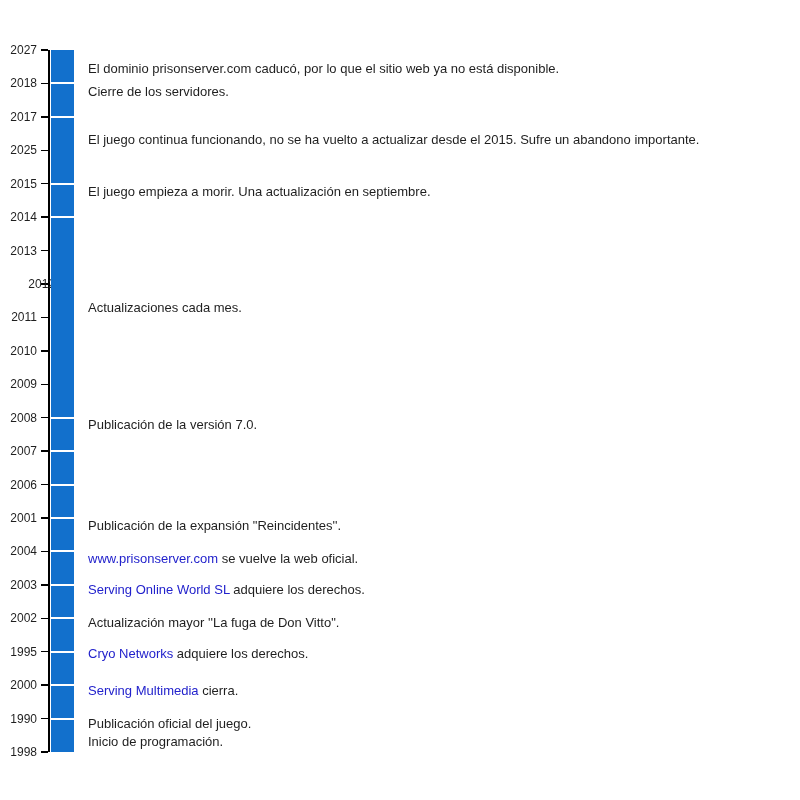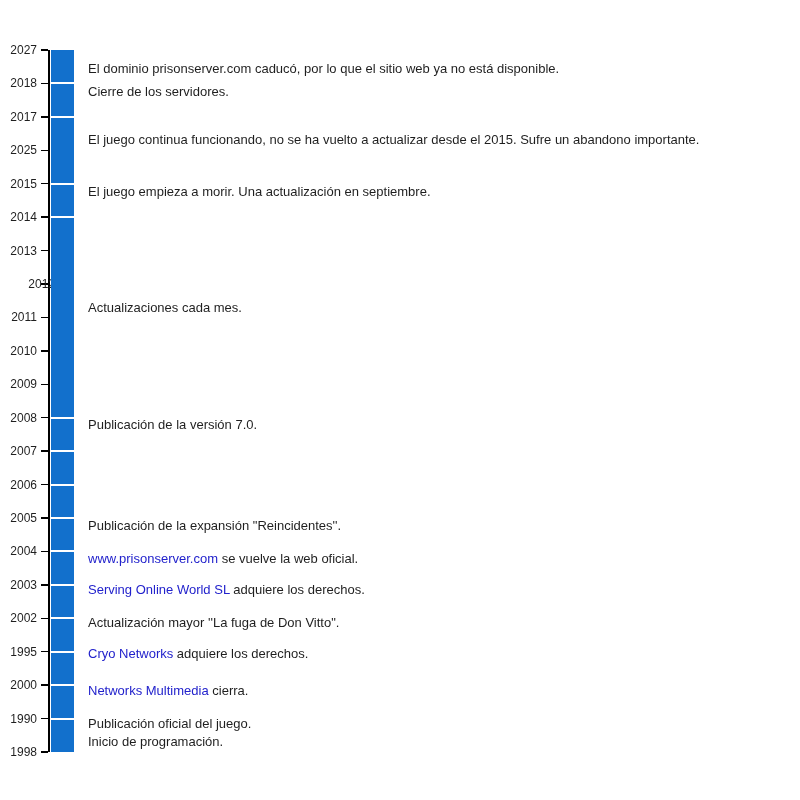--- a/index.html
+++ b/index.html
@@ -81,21 +81,21 @@
       <div class="tick-label" style="left: 0px; width: 37px; top: 344.857px;">2010</div>
       <div class="tick" style="left: 41px; width: 7px; top: 383.536px; background: rgb(0, 0, 0);"></div>
       <div class="tick-label" style="left: 0px; width: 37px; top: 378.286px;">2009</div>
       <div class="tick" style="left: 41px; width: 7px; top: 416.964px; background: rgb(0, 0, 0);"></div>
       <div class="tick-label" style="left: 0px; width: 37px; top: 411.714px;">2008</div>
       <div class="tick" style="left: 41px; width: 7px; top: 450.393px; background: rgb(0, 0, 0);"></div>
       <div class="tick-label" style="left: 0px; width: 37px; top: 445.143px;">2007</div>
       <div class="tick" style="left: 41px; width: 7px; top: 483.821px; background: rgb(0, 0, 0);"></div>
       <div class="tick-label" style="left: 0px; width: 37px; top: 478.571px;">2006</div>
       <div class="tick" style="left: 41px; width: 7px; top: 517.25px; background: rgb(0, 0, 0);"></div>
-      <div class="tick-label" style="left: 0px; width: 37px; top: 512px;">2005</div>
+      <div class="tick-label" style="left: 0px; width: 37px; top: 512px;">2001</div>
       <div class="tick" style="left: 41px; width: 7px; top: 550.679px; background: rgb(0, 0, 0);"></div>
       <div class="tick-label" style="left: 0px; width: 37px; top: 545.429px;">2004</div>
       <div class="tick" style="left: 41px; width: 7px; top: 584.107px; background: rgb(0, 0, 0);"></div>
       <div class="tick-label" style="left: 0px; width: 37px; top: 578.857px;">2003</div>
       <div class="tick" style="left: 41px; width: 7px; top: 617.536px; background: rgb(0, 0, 0);"></div>
       <div class="tick-label" style="left: 0px; width: 37px; top: 612.286px;">2002</div>
       <div class="tick" style="left: 41px; width: 7px; top: 650.964px; background: rgb(0, 0, 0);"></div>
       <div class="tick-label" style="left: 0px; width: 37px; top: 645.714px;">1995</div>
       <div class="tick" style="left: 41px; width: 7px; top: 684.393px; background: rgb(0, 0, 0);"></div>
       <div class="tick-label" style="left: 0px; width: 37px; top: 679.143px;">2000</div>
@@ -126,17 +126,17 @@
       <div class="event" style="left: 88px; top: 82.6171px; color: rgb(31, 31, 31);">Cierre de los servidores.</div>
       <div class="event" style="left: 88px; top: 131.423px; color: rgb(31, 31, 31);">El juego continua funcionando, no se ha vuelto a actualizar desde el 2015. Sufre un abandono importante.</div>
       <div class="event" style="left: 88px; top: 182.569px; color: rgb(31, 31, 31);">El juego empieza a morir. Una actualización en septiembre.</div>
       <div class="event" style="left: 88px; top: 298.566px; color: rgb(31, 31, 31);">Actualizaciones cada mes.</div>
       <div class="event" style="left: 88px; top: 415.566px; color: rgb(31, 31, 31);">Publicación de la versión 7.0.</div>
       <div class="event" style="left: 88px; top: 516.52px; color: rgb(31, 31, 31);">Publicación de la expansión "Reincidentes''.</div>
       <div class="event" style="left: 88px; top: 549.614px; color: rgb(31, 31, 31);"><span class="link" style="color: rgb(34, 34, 204);">www.prisonserver.com</span><span> se vuelve la web oficial.</span></div>
       <div class="event" style="left: 88px; top: 581.371px; color: rgb(31, 31, 31);"><span class="link" style="color: rgb(34, 34, 204);">Serving Online World SL</span><span> adquiere los derechos.</span></div>
       <div class="event" style="left: 88px; top: 614.466px; color: rgb(31, 31, 31);">Actualización mayor ''La fuga de Don Vitto".</div>
       <div class="event" style="left: 88px; top: 644.551px; color: rgb(31, 31, 31);"><span class="link" style="color: rgb(34, 34, 204);">Cryo Networks</span><span> adquiere los derechos.</span></div>
-      <div class="event" style="left: 88px; top: 681.657px; color: rgb(31, 31, 31);"><span class="link" style="color: rgb(34, 34, 204);">Networks Multimedia</span><span> cierra.</span></div>
+      <div class="event" style="left: 88px; top: 681.657px; color: rgb(31, 31, 31);"><span class="link" style="color: rgb(34, 34, 204);">Serving Multimedia</span><span> cierra.</span></div>
       <div class="event" style="left: 88px; top: 715.42px; color: rgb(31, 31, 31);">Publicación oficial del juego.</div>
       <div class="event" style="left: 88px; top: 733.471px; color: rgb(31, 31, 31);">Inicio de programación.</div>
     </div>
 </div>
 
 </body></html>

